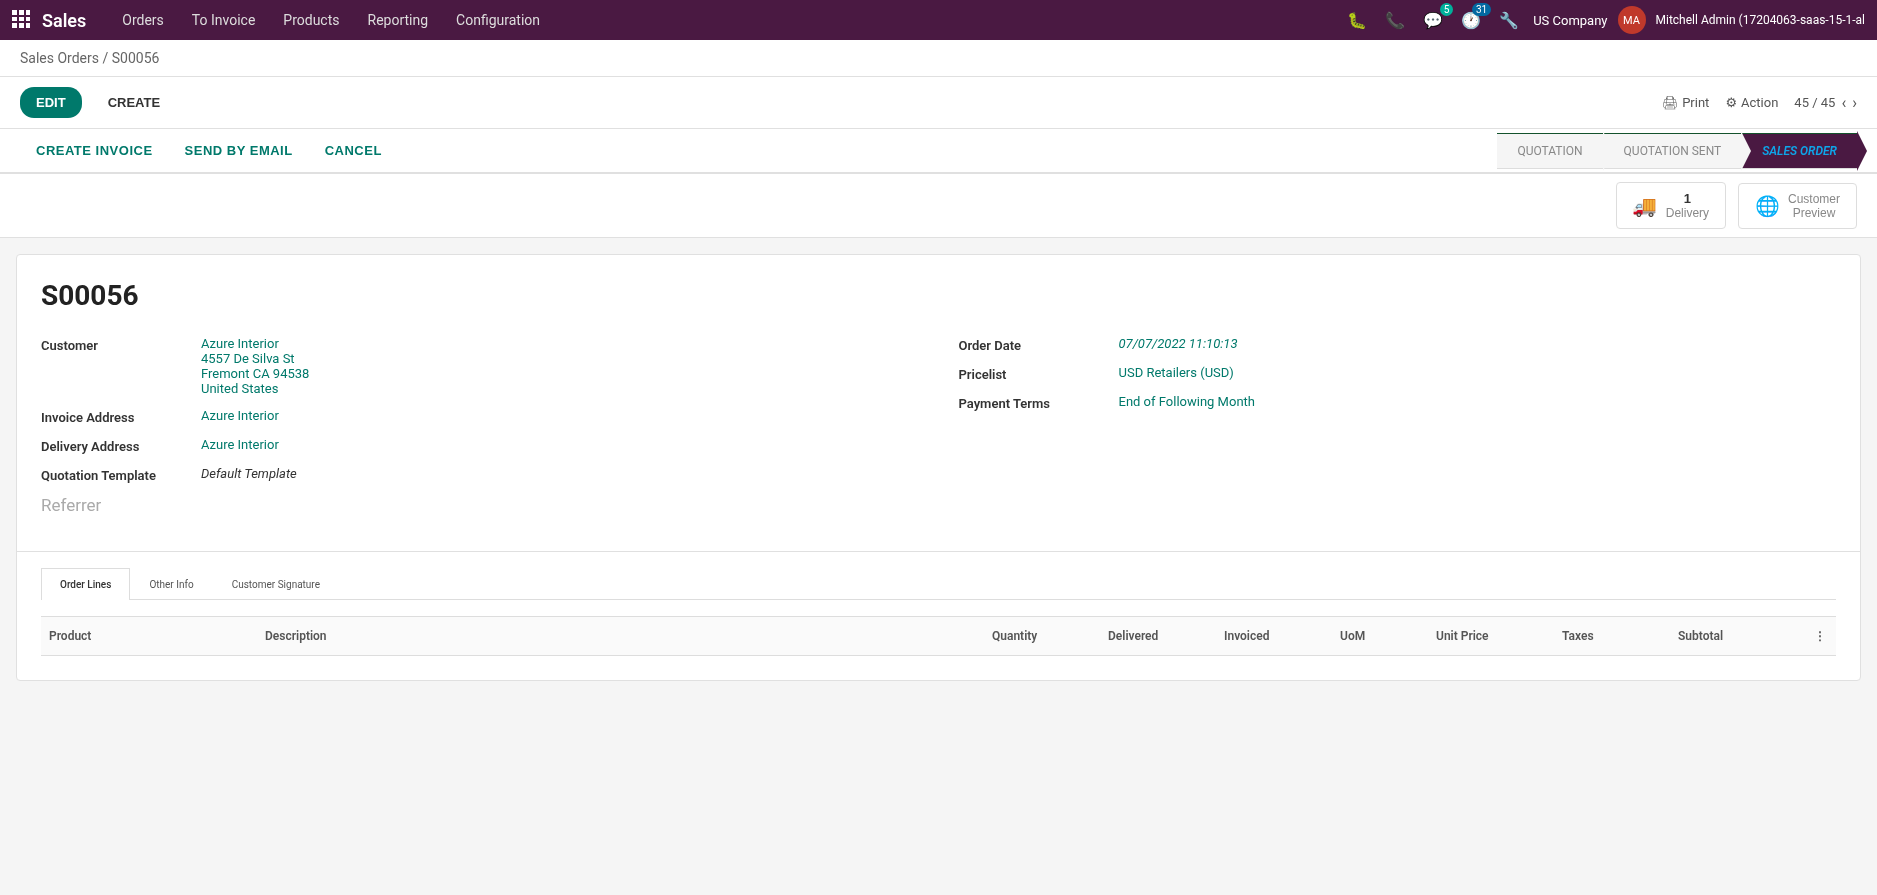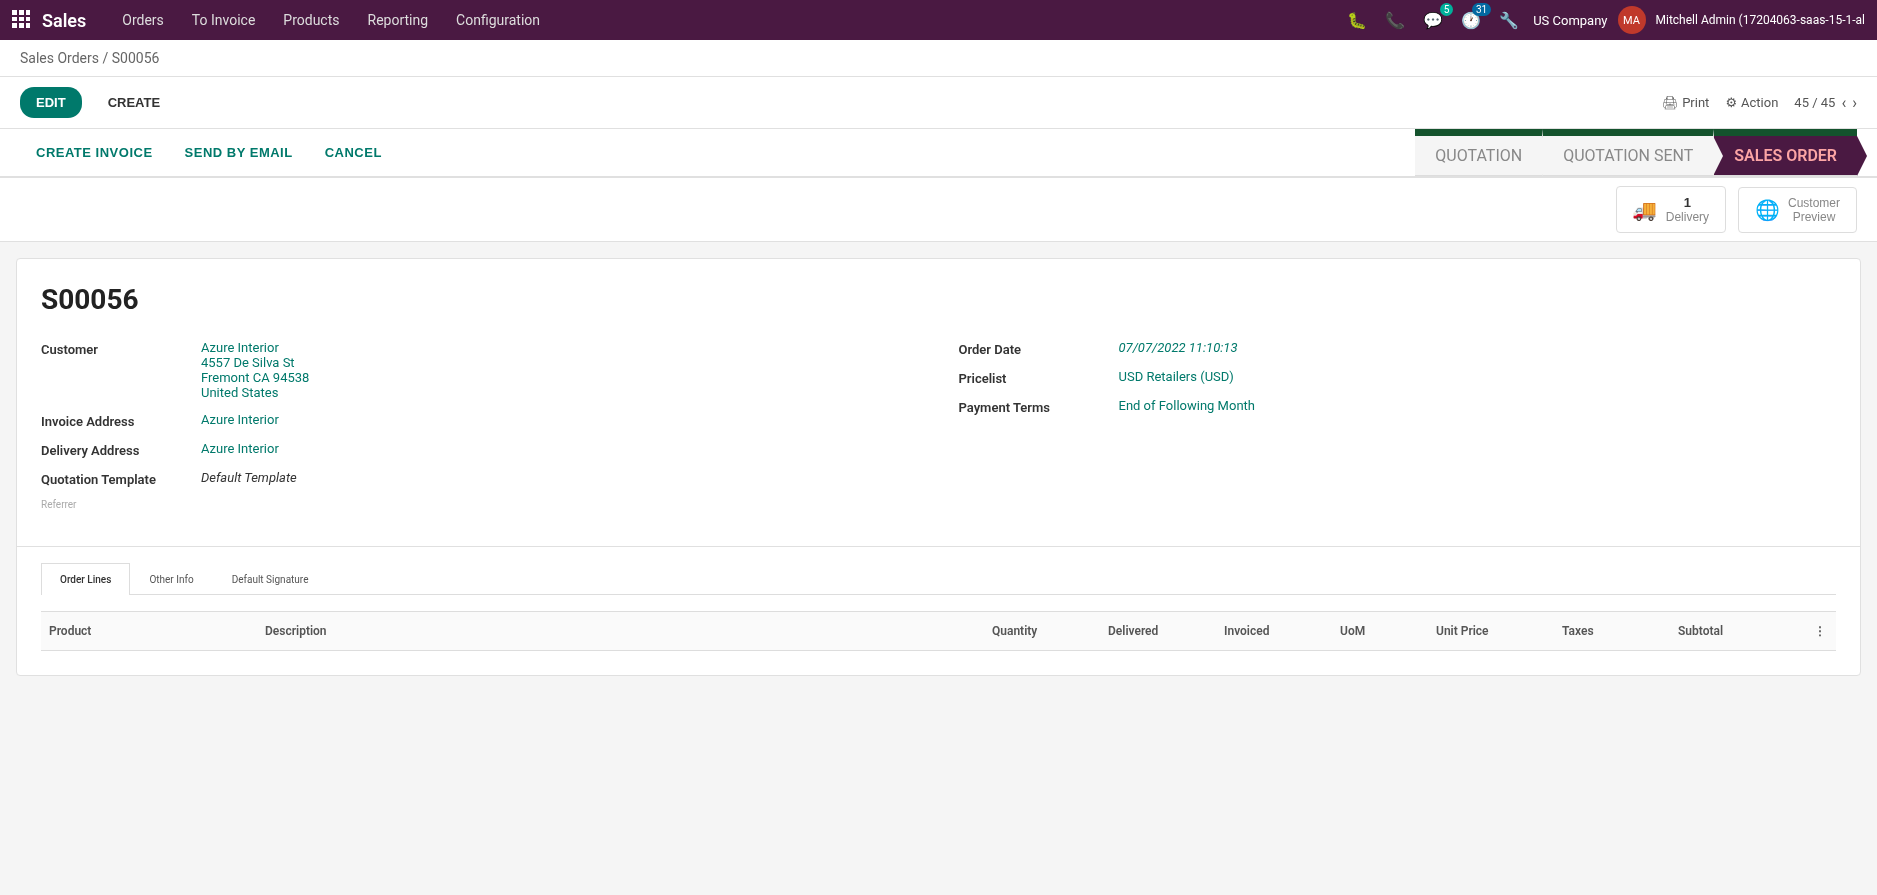--- a/index.html
+++ b/index.html
@@ -92,34 +92,35 @@
     }
 
     
     .status-pipeline {
       margin-left: auto;
       display: flex;
       align-items: stretch;
     }
     .status-step {
       padding: 10px 20px;
-      font-size: 16px;
+      font-size: 12px;
       color: #888;
       display: flex;
       align-items: center;
       position: relative;
       background: #f5f5f5;
-      border-top: 7px solid #14532d;
+      border-top: 1px solid #14532d;
       border-bottom: 1px solid #ddd;
     }
     .status-step + .status-step { border-left: 1px solid #ddd; }
     .status-step.active {
       background: #4a1942;
-      color: #fca5a5;
-      font-weight: 600;
+      color: #0ea5e9;
+      font-weight: 600;
+      font-style: italic;
     }
     .status-step::after {
       content: '';
       position: absolute;
       right: -10px;
       top: 50%;
       transform: translateY(-50%);
       width: 0;
       height: 0;
       border-top: 20px solid transparent;
@@ -181,21 +182,21 @@
     .field-label {
       min-width: 160px;
       font-weight: 600;
       color: #333;
       padding-top: 2px;
       font-size: 13px;
     }
     .field-value { color: #00796b; font-size: 13px; }
     .field-value.text { color: #333; font-style: italic; }
     .field-value .address-line { display: block; color: #00796b; }
-    .referrer-label { color: #aaa; font-size: 10px; margin-bottom: 12px; }
+    .referrer-label { color: #aaa; font-size: 17px; margin-bottom: 12px; }
 
     
     .tabs-bar {
       display: flex;
       border-bottom: 1px solid #ddd;
       margin-bottom: 16px;
     }
     .tab {
       padding: 10px 18px;
       cursor: pointer;
@@ -380,21 +381,21 @@
         <span class="field-value" style="cursor:pointer">End of Following Month</span>
       </div>
     </div>
   </div>
 
   <div class="divider"></div>
 
   <div class="tabs-bar" style="margin-top:16px">
     <div class="tab active">Order Lines</div>
     <div class="tab">Other Info</div>
-    <div class="tab">Default Signature</div>
+    <div class="tab">Customer Signature</div>
   </div>
 
   <div class="table-header">
     <div class="th">Product</div>
     <div class="th">Description</div>
     <div class="th">Quantity</div>
     <div class="th">Delivered</div>
     <div class="th">Invoiced</div>
     <div class="th">UoM</div>
     <div class="th">Unit Price</div>

